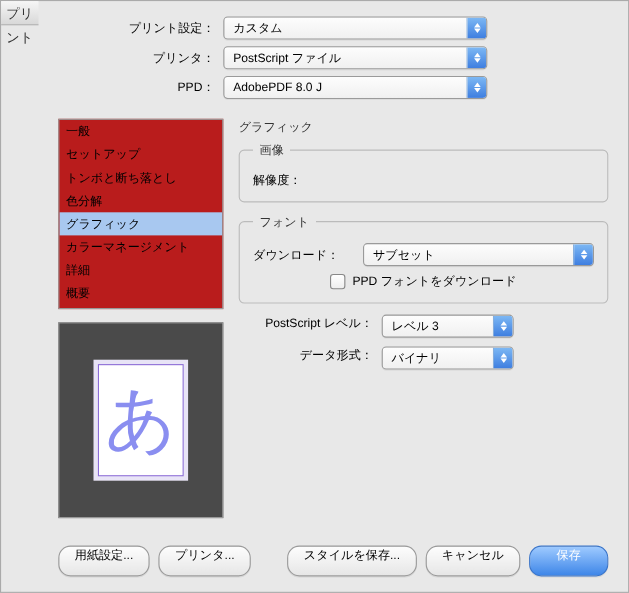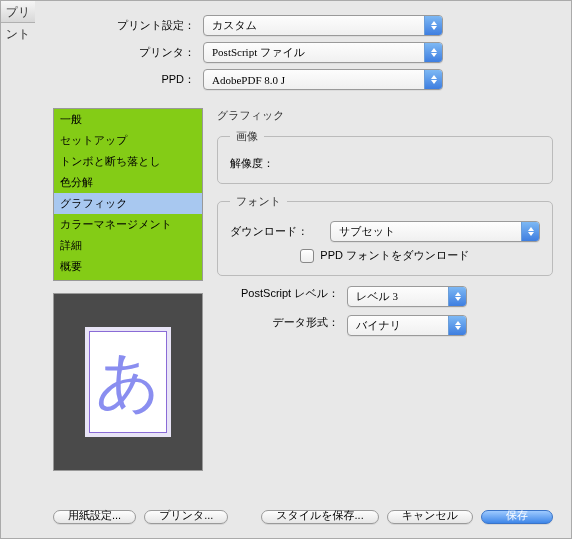--- a/index.html
+++ b/index.html
@@ -7,45 +7,45 @@
 .window { width: 572px; height: 539px; background: #e8e8e8; border: 1px solid #aaa; display: flex; flex-direction: row; }
 .titlebar { height: 22px; background: linear-gradient(#f6f6f6, #d8d8d8); border-bottom: 1px solid #b0b0b0; text-align: center; line-height: 22px; font-size: 12px; color: #333; }
 .content { flex: 1; padding: 14px 18px; display: flex; flex-direction: column; }
 .toprows { margin-bottom: 12px; }
 .row { display: flex; align-items: center; margin-bottom: 6px; }
 .row-label { width: 150px; text-align: right; padding-right: 8px; color: #000; }
 .select { position: relative; height: 21px; background: linear-gradient(#fdfdfd, #f0f0f0); border: 1px solid #9a9a9a; border-radius: 4px; display: flex; align-items: center; padding-left: 8px; cursor: default; box-shadow: 0 1px 0 rgba(0,0,0,0.05); }
 .select.wide { width: 240px; }
 .select.mid { width: 210px; }
 .select.small { width: 120px; }
-.select-text { flex: 1; font-family: Liberation Serif, serif; }
+.select-text { flex: 1; }
 .select-cap { width: 18px; height: 100%; background: linear-gradient(#7db8f4, #3e7ee0); border-left: 1px solid #6a9dd8; border-top-right-radius: 3px; border-bottom-right-radius: 3px; display: flex; flex-direction: column; align-items: center; justify-content: center; gap: 1px; }
 .select-cap .arr-up { width: 0; height: 0; border-left: 3px solid transparent; border-right: 3px solid transparent; border-bottom: 4px solid #fff; }
 .select-cap .arr-down { width: 0; height: 0; border-left: 3px solid transparent; border-right: 3px solid transparent; border-top: 4px solid #fff; }
 .main { flex: 1; display: flex; gap: 14px; }
 .leftcol { width: 150px; display: flex; flex-direction: column; gap: 12px; }
-.listbox { border: 1px solid #999; background: #84cc16; height: 173px; overflow: hidden; }
+.listbox { border: 1px solid #999; background: #b91c1c; height: 173px; overflow: hidden; }
 .listbox .item { padding: 3px 6px; cursor: default; }
 .listbox .item.selected { background: #a8c8f0; }
 .preview { border: 1px solid #999; background: #4a4a4a; height: 178px; display: flex; align-items: center; justify-content: center; }
 .preview-paper { width: 78px; height: 102px; background: #fff; border: 1px solid #8a6bd6; display: flex; align-items: center; justify-content: center; box-shadow: 0 0 0 4px #e8e4f6; }
 .preview-glyph { font-size: 64px; color: #8a8ef0; font-family: serif; line-height: 1; }
 .rightcol { flex: 1; }
 .section-title { font-size: 11px; color: #333; margin-bottom: 6px; }
 fieldset { border: 1px solid #bbb; border-radius: 5px; padding: 12px 12px; margin-bottom: 10px; }
 fieldset legend { padding: 0 6px; color: #333; font-size: 11px; }
 .fs-row { display: flex; align-items: center; margin-bottom: 6px; }
 .fs-row:last-child { margin-bottom: 0; }
 .fs-label { width: 100px; padding-right: 8px; }
 .checkbox-row { display: flex; align-items: center; justify-content: center; gap: 6px; margin-top: 6px; }
 .checkbox { width: 14px; height: 14px; border: 1px solid #888; border-radius: 3px; background: linear-gradient(#fff,#eee); }
 .plain-row { display: flex; margin-bottom: 8px; }
 .plain-label { width: 130px; text-align: right; padding-right: 8px; }
 .buttonbar { display: flex; align-items: center; gap: 8px; padding-top: 8px; }
-.btn { height: 14px; padding: 0 14px; border: 1px solid #9a9a9a; border-radius: 11px; background: linear-gradient(#fdfdfd,#e6e6e6); cursor: default; display: flex; align-items: flex-end; box-shadow: 0 1px 0 rgba(0,0,0,0.08); }
+.btn { height: 28px; padding: 0 14px; border: 1px solid #9a9a9a; border-radius: 11px; background: linear-gradient(#fdfdfd,#e6e6e6); cursor: default; display: flex; align-items: flex-start; box-shadow: 0 1px 0 rgba(0,0,0,0.08); }
 .btn.default { background: linear-gradient(#9ecaff,#3e86e8); border-color: #3a74c8; color: #fff; padding: 0 24px; }
 .spacer { flex: 1; }
 </style>
 </head>
 <body>
 
 <div class="window">
   <div class="titlebar">プリント</div>
   <div class="content">
 

